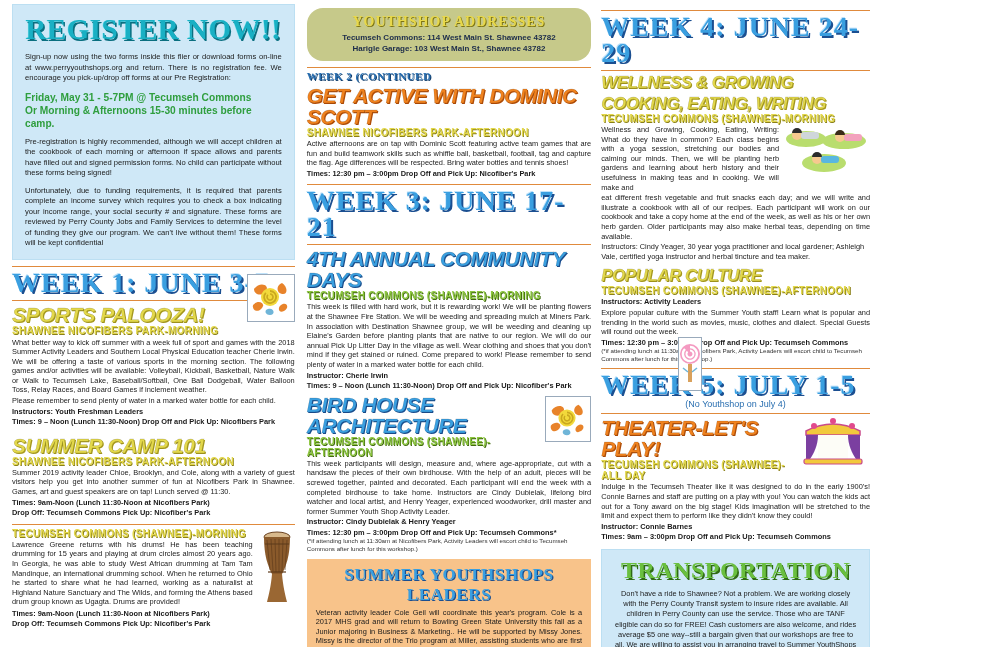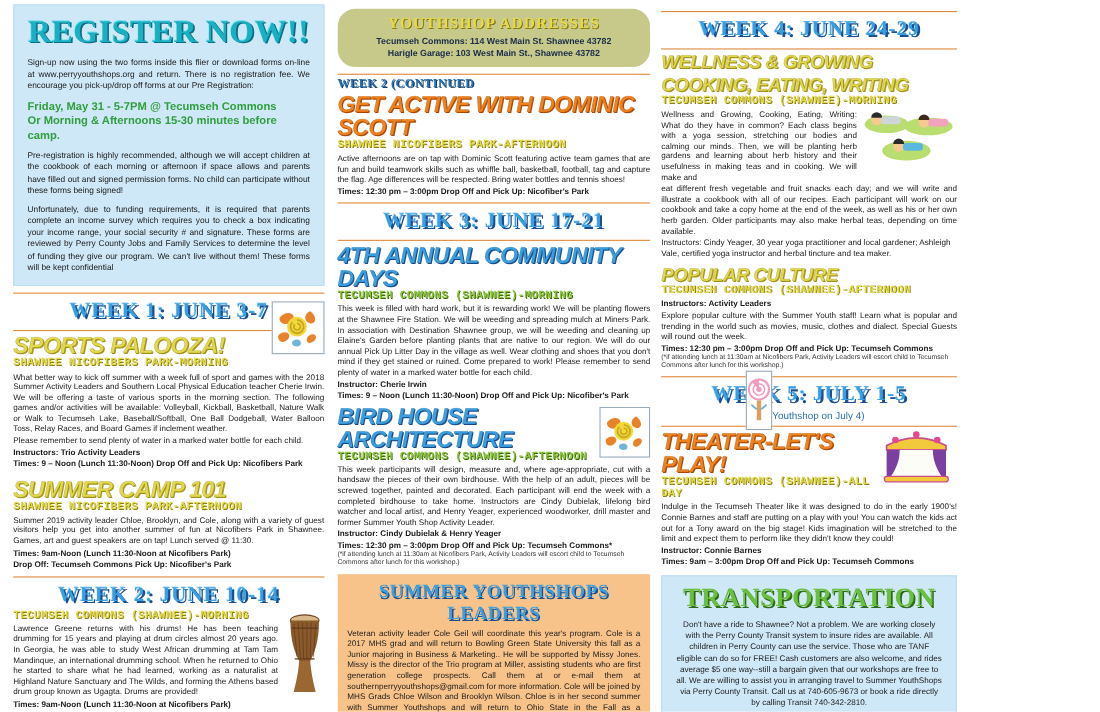--- a/index.html
+++ b/index.html
@@ -40,39 +40,39 @@
   .reg-body{font-size:7.6px;line-height:10.5px;color:#1a1a1a;text-align:justify;margin:0 0 7px 0;}
   .reg-highlight{
     color:#2f9e3e;font-weight:bold;font-size:10.2px;line-height:13px;
     margin:4px 0 7px 0;
   }
 
   
   .rule{height:1px;background:#e08a3c;margin:6px 0 3px 0;}
   .rule.thin{margin:4px 0 2px 0;}
   .week-banner{
-    text-align:center;font-family:"Liberation Serif", serif;font-weight:bold;
-    font-size:19px;line-height:26px;letter-spacing:1px;color:#3a9fe0;
+    font-family:"Liberation Serif", serif;font-weight:bold;
+    font-size:28px;line-height:26px;letter-spacing:1px;color:#3a9fe0;
     text-shadow:2px 2px 0 #1b4f91, -0.6px -0.6px 0 #bfe2fa;
     margin:1px 0 1px 0;
   }
   .week-sub{text-align:center;font-size:9px;color:#2a6fb0;margin:0 0 2px 0;}
 
   
   .ws-title{
     font-family:"Liberation Sans", sans-serif;font-weight:bold;font-style:italic;
     font-size:21px;line-height:21px;letter-spacing:-0.5px;margin:3px 0 0 0;
     -webkit-text-stroke:0.4px rgba(0,0,0,.25);
   }
   .ws-title.yellow{color:#e3d84a;text-shadow:1px 1px 0 #a89b1e;}
   .ws-title.orange{color:#f0821e;text-shadow:1px 1px 0 #b34d08;}
   .ws-title.blue{color:#3a9fe0;text-shadow:1px 1px 0 #1b4f91;}
   .ws-title.sm{font-size:17px;line-height:18px;}
   .ws-loc{
-    font-family:Liberation Mono, monospace;font-weight:bold;font-size:10px;
+    font-family:Liberation Sans, sans-serif;font-weight:bold;font-size:10px;
     line-height:11px;letter-spacing:0.3px;margin:0 0 1px 0;
     color:#e3d84a;text-shadow:0.8px 0.8px 0 #8a7f18;
   }
   .ws-loc.green{color:#8cc63e;text-shadow:0.8px 0.8px 0 #41690f;}
 
   .mini-head{
     font-family:"Liberation Serif", serif;font-weight:bold;font-size:11px;
     color:#2a6fb0;text-shadow:1px 1px 0 #14406e;letter-spacing:0.5px;margin:2px 0 0 0;
   }
 
@@ -143,31 +143,30 @@
           <circle cx="22" cy="22" r="9" fill="#f2d93b"></circle>
           <path d="M22 22 m0 -6 a6 6 0 1 1 -4.2 1.8" stroke="#caa81f" stroke-width="1.8" fill="none"></path>
           <path d="M22 22 m0 -3 a3 3 0 1 1 -2.1 0.9" stroke="#caa81f" stroke-width="1.6" fill="none"></path>
         </svg>
       </div>
       <div class="ws-title yellow">SPORTS PALOOZA!</div>
       <div class="ws-loc">SHAWNEE NICOFIBERS PARK-MORNING</div>
     </div>
     <div class="body-txt">What better way to kick off summer with a week full of sport and games with the 2018 Summer Activity Leaders and Southern Local Physical Education teacher Cherie Irwin. We will be offering  a taste of various sports in the morning section. The following games and/or activities will be available: Volleyball, Kickball, Basketball, Nature Walk or Walk to Tecumseh Lake, Baseball/Softball, One Ball Dodgeball, Water Balloon Toss, Relay Races, and Board Games if inclement weather.</div>
     <div class="body-txt nojust">Please remember to send plenty of water in a marked water bottle for each child.</div>
-    <div class="body-txt nojust b">Instructors: Trio Activity Leaders</div>
+    <div class="body-txt nojust b">Instructors: Youth Freshman Leaders</div>
     <div class="body-txt nojust b">Times: 9 – Noon (Lunch 11:30-Noon)  Drop Off and Pick Up: Nicofibers Park</div>
 
     <div class="ws-title yellow" style="margin-top:8px">SUMMER CAMP 101</div>
     <div class="ws-loc">SHAWNEE NICOFIBERS PARK-AFTERNOON</div>
     <div class="body-txt">Summer 2019 activity leader Chloe, Brooklyn, and Cole, along with a variety of guest visitors help you get into another summer of fun at Nicofibers Park in Shawnee. Games, art and guest speakers are on tap! Lunch served @ 11:30.</div>
     <div class="body-txt nojust b">Times: 9am-Noon (Lunch 11:30-Noon at Nicofibers Park)</div>
     <div class="body-txt nojust b">Drop Off: Tecumseh Commons   Pick Up: Nicofiber's Park</div>
 
     <div class="rule"></div>
-    <div class="week-banner">WEEK 2: JUNE 10-14</div>
 
     <div class="clearfix">
       <div class="art" style="position:relative;float:right;width:32px;height:78px;margin:0 2px 2px 8px;border:none;">
         <svg width="32" height="78" viewBox="0 0 32 78">
           <rect width="32" height="78" fill="#fff"></rect>
           <ellipse cx="16" cy="9" rx="13" ry="5" fill="#d8b98c" stroke="#6b4423" stroke-width="1"></ellipse>
           <path d="M3 9 C3 28, 7 38, 11 46 L21 46 C25 38, 29 28, 29 9Z" fill="#8a5a2b"></path>
           <path d="M11 46 C10 58, 8 66, 6 74 L26 74 C24 66, 22 58, 21 46Z" fill="#9a6733"></path>
           <g stroke="#5d3a1a" stroke-width="0.8" opacity=".8">
             <line x1="6" y1="12" x2="9" y2="42"></line>

